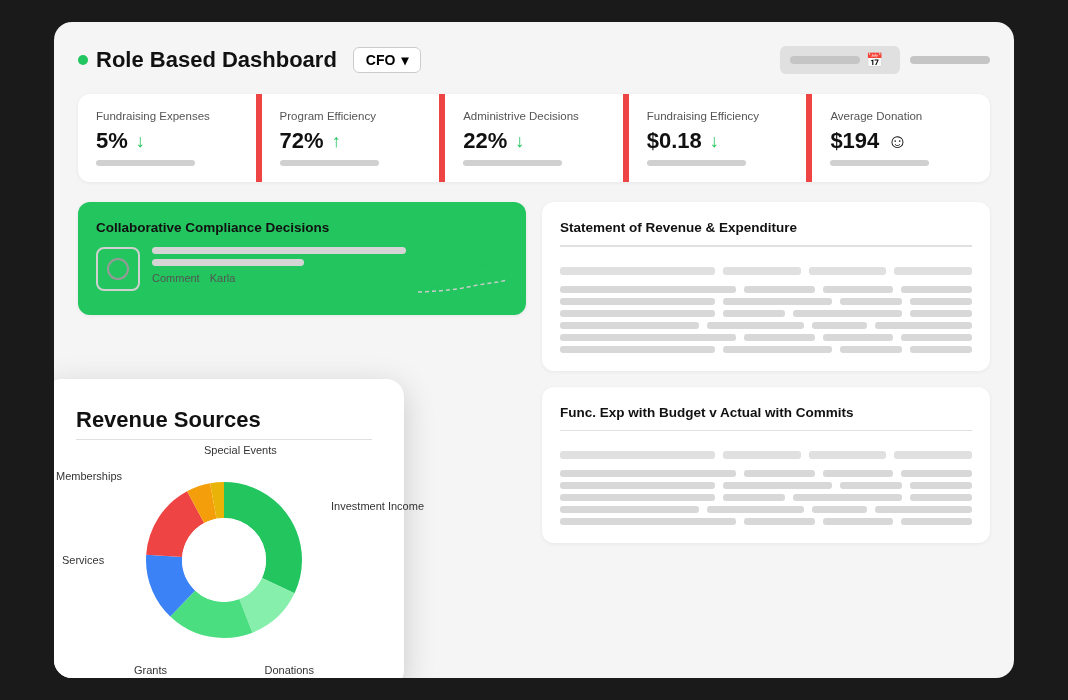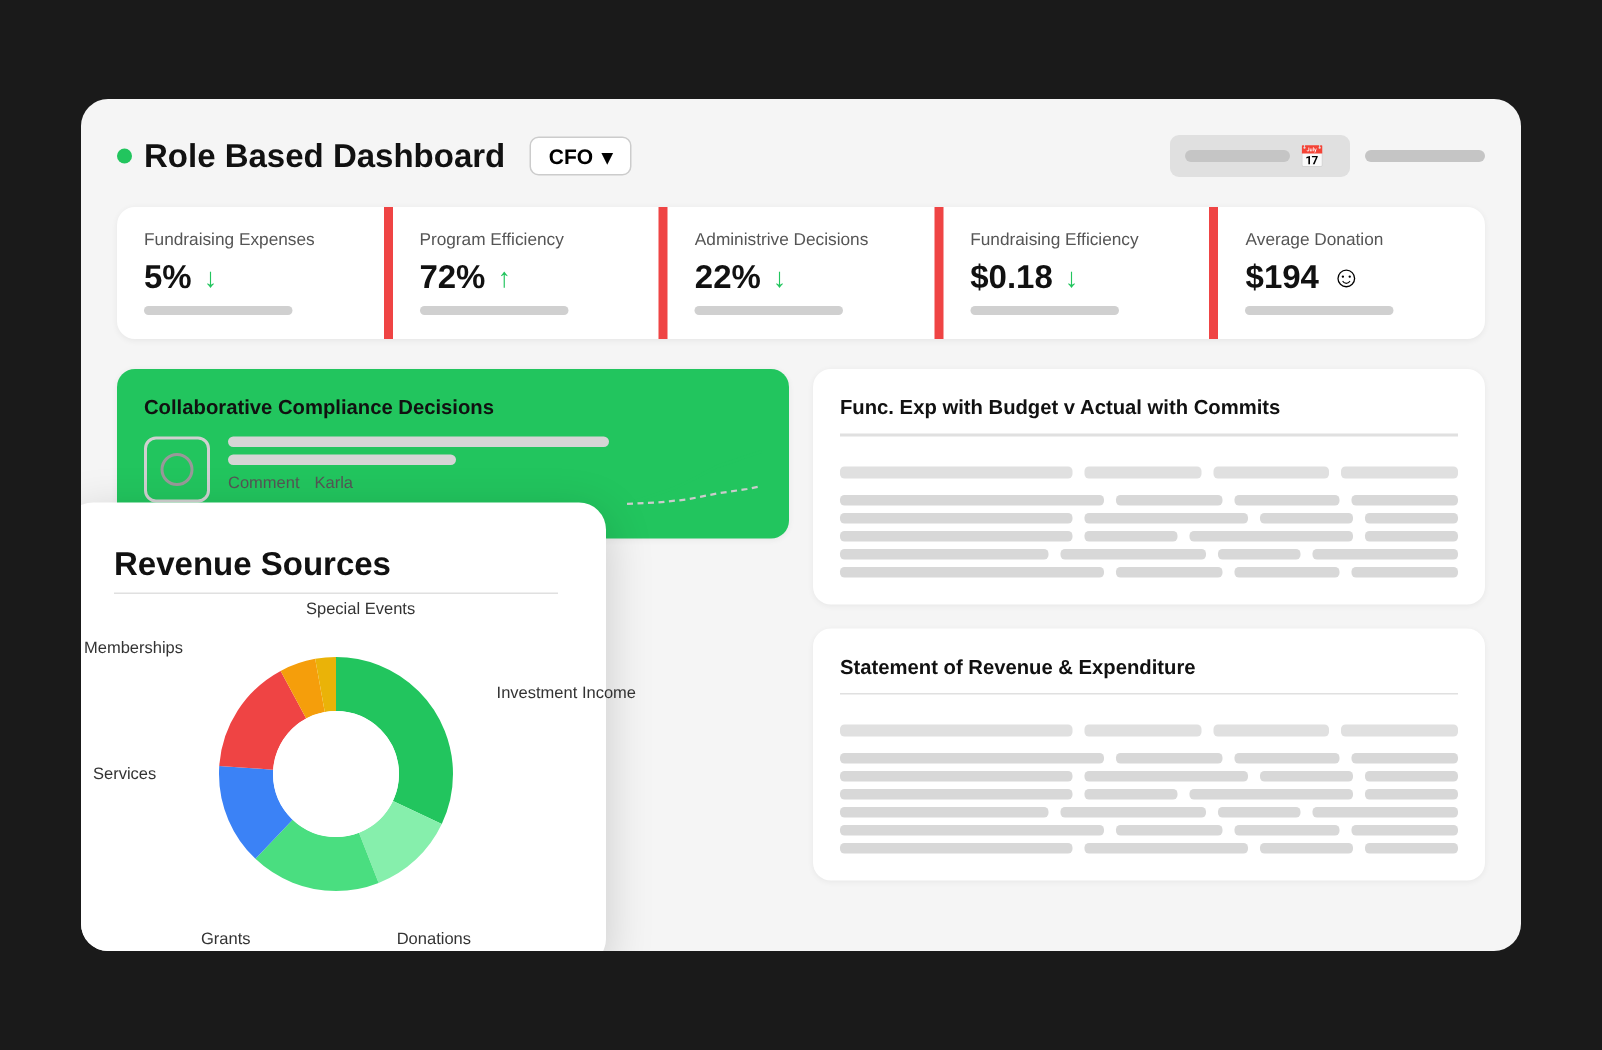--- a/index.html
+++ b/index.html
@@ -10,21 +10,21 @@
       align-items: center;
       width: 1068px;
       height: 700px;
       font-family: -apple-system, BlinkMacSystemFont, 'Segoe UI', sans-serif;
       overflow: hidden;
     }
     .dashboard-container {
       background: #f5f5f5;
       border-radius: 18px;
       width: 960px;
-      height: 568px;
+      height: 656px;
       padding: 24px;
       position: relative;
       overflow: hidden;
     }
     
     .header {
       display: flex;
       align-items: center;
       margin-bottom: 20px;
       gap: 16px;
@@ -313,20 +313,69 @@
           </svg>
         </div>
       </div>
 
       <div style="flex:1;"></div>
     </div>
 
     <div class="right-col">
 
       <div class="right-card">
+        <div class="right-card-title">Statement of Revenue &amp; Expenditure</div>
+        <div class="revenue-divider"></div>
+        <div class="table-row-group">
+          <div class="table-header-row">
+            <div class="th-cell"></div>
+            <div class="th-cell short" style="flex:0.5"></div>
+            <div class="th-cell short" style="flex:0.5"></div>
+            <div class="th-cell short" style="flex:0.5"></div>
+          </div>
+          <div class="td-row">
+              <div class="td-cell"></div>
+              <div class="td-cell short"></div>
+              <div class="td-cell short"></div>
+              <div class="td-cell short"></div>
+            </div>
+          <div class="td-row">
+              <div class="td-cell"></div>
+              <div class="td-cell med"></div>
+              <div class="td-cell short"></div>
+              <div class="td-cell short"></div>
+            </div>
+          <div class="td-row">
+              <div class="td-cell"></div>
+              <div class="td-cell short"></div>
+              <div class="td-cell med"></div>
+              <div class="td-cell short"></div>
+            </div>
+          <div class="td-row">
+              <div class="td-cell"></div>
+              <div class="td-cell med"></div>
+              <div class="td-cell short"></div>
+              <div class="td-cell med"></div>
+            </div>
+          <div class="td-row">
+              <div class="td-cell"></div>
+              <div class="td-cell short"></div>
+              <div class="td-cell short"></div>
+              <div class="td-cell short"></div>
+            </div>
+          <div class="td-row">
+              <div class="td-cell"></div>
+              <div class="td-cell med"></div>
+              <div class="td-cell short"></div>
+              <div class="td-cell short"></div>
+            </div>
+        </div>
+      </div>
+
+      <div class="right-card">
         <div class="right-card-title">Func. Exp with Budget v Actual with Commits</div>
         <div class="revenue-divider"></div>
         <div class="table-row-group">
           <div class="table-header-row">
             <div class="th-cell"></div>
             <div class="th-cell short" style="flex:0.5"></div>
             <div class="th-cell short" style="flex:0.5"></div>
             <div class="th-cell short" style="flex:0.5"></div>
           </div>
           <div class="td-row">
@@ -349,69 +398,20 @@
             </div>
           <div class="td-row">
               <div class="td-cell"></div>
               <div class="td-cell med"></div>
               <div class="td-cell short"></div>
               <div class="td-cell med"></div>
             </div>
           <div class="td-row">
               <div class="td-cell"></div>
               <div class="td-cell short"></div>
-              <div class="td-cell short"></div>
-              <div class="td-cell short"></div>
-            </div>
-        </div>
-      </div>
-
-      <div class="right-card">
-        <div class="right-card-title">Statement of Revenue &amp; Expenditure</div>
-        <div class="revenue-divider"></div>
-        <div class="table-row-group">
-          <div class="table-header-row">
-            <div class="th-cell"></div>
-            <div class="th-cell short" style="flex:0.5"></div>
-            <div class="th-cell short" style="flex:0.5"></div>
-            <div class="th-cell short" style="flex:0.5"></div>
-          </div>
-          <div class="td-row">
-              <div class="td-cell"></div>
-              <div class="td-cell short"></div>
-              <div class="td-cell short"></div>
-              <div class="td-cell short"></div>
-            </div>
-          <div class="td-row">
-              <div class="td-cell"></div>
-              <div class="td-cell med"></div>
-              <div class="td-cell short"></div>
-              <div class="td-cell short"></div>
-            </div>
-          <div class="td-row">
-              <div class="td-cell"></div>
-              <div class="td-cell short"></div>
-              <div class="td-cell med"></div>
-              <div class="td-cell short"></div>
-            </div>
-          <div class="td-row">
-              <div class="td-cell"></div>
-              <div class="td-cell med"></div>
-              <div class="td-cell short"></div>
-              <div class="td-cell med"></div>
-            </div>
-          <div class="td-row">
-              <div class="td-cell"></div>
-              <div class="td-cell short"></div>
-              <div class="td-cell short"></div>
-              <div class="td-cell short"></div>
-            </div>
-          <div class="td-row">
-              <div class="td-cell"></div>
-              <div class="td-cell med"></div>
               <div class="td-cell short"></div>
               <div class="td-cell short"></div>
             </div>
         </div>
       </div>
     </div>
   </div>
 
   <div class="revenue-card">
     <div class="revenue-title">Revenue Sources</div>

